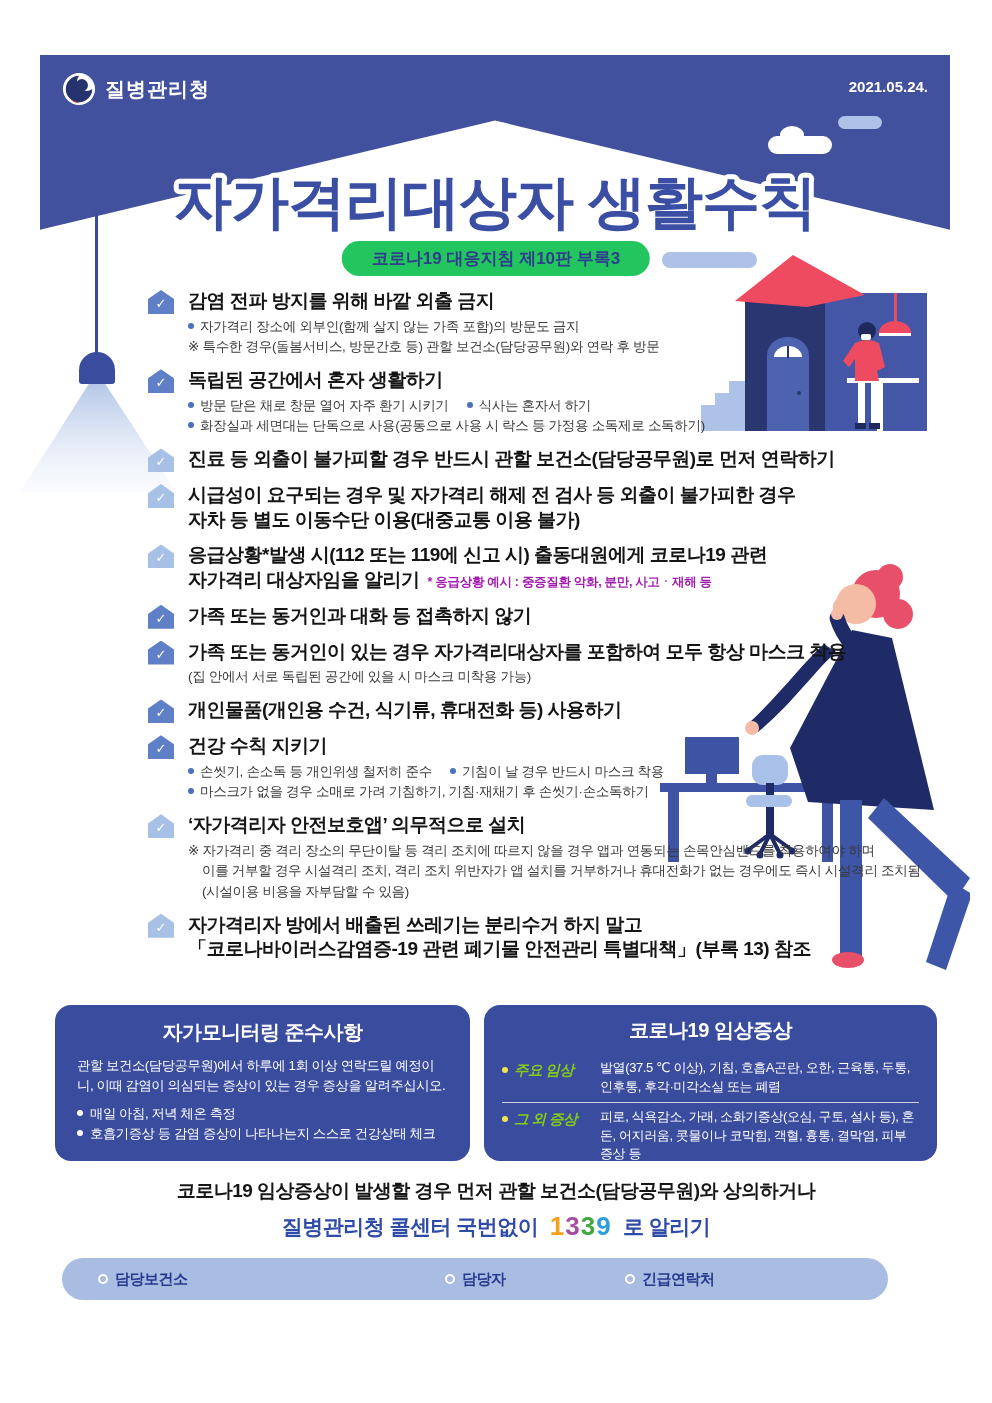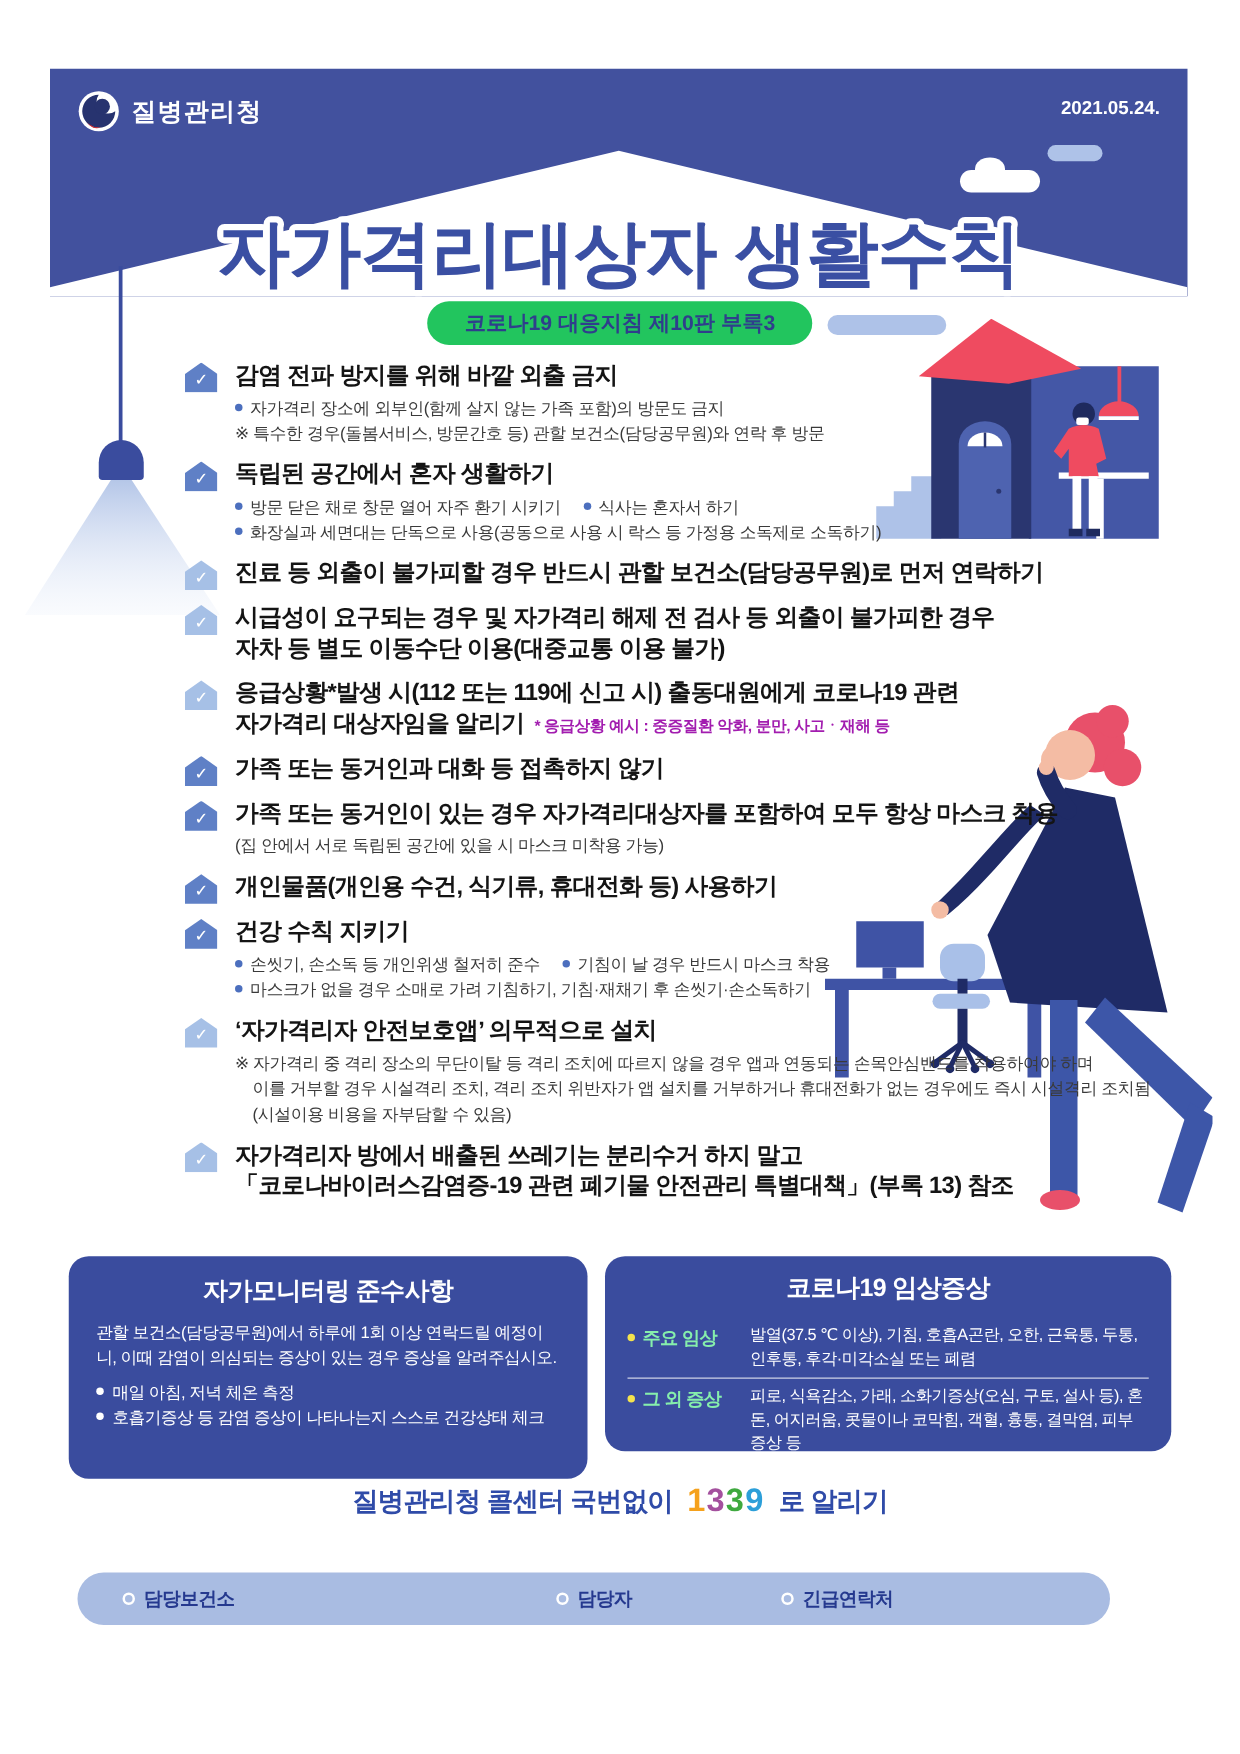--- a/index.html
+++ b/index.html
@@ -43,30 +43,30 @@
   .sub.note{display:block;white-space:pre-line;text-indent:-14px;padding-left:14px;}
   .sub.plain{display:block;}
 
   
   .illus{position:absolute;z-index:1;pointer-events:none;}
   .cloudbar{position:absolute;left:662px;top:252px;width:95px;height:16px;background:#AEC2E8;border-radius:9px;z-index:1;}
 
   
   .boxes{position:absolute;left:55px;top:1005px;width:882px;display:flex;gap:14px;z-index:8;}
   .bluebox{background:#3A4C9E;border-radius:16px;color:#fff;box-sizing:border-box;}
-  .box-mon{width:415px;height:178px;padding:14px 22px;}
+  .box-mon{width:415px;height:156px;padding:14px 22px;}
   .box-sym{width:453px;height:156px;padding:12px 18px;}
   .box-title{text-align:center;font-size:20px;font-weight:800;margin-bottom:10px;letter-spacing:-0.5px;}
   .box-body{font-size:13.3px;line-height:1.5;letter-spacing:-0.4px;}
   .box-bullets{margin-top:8px;}
   .box-bullet{font-size:13.3px;line-height:1.5;letter-spacing:-0.4px;}
   .box-bullet::before{content:"";display:inline-block;width:6px;height:6px;border-radius:50%;background:#fff;margin-right:7px;vertical-align:2px;}
   .sym-row{display:flex;align-items:flex-start;gap:10px;padding:5px 0;}
   .sym-row + .sym-row{border-top:1px solid rgba(255,255,255,0.75);}
-  .sym-label{flex:0 0 88px;color:#86efac;font-size:14.5px;font-weight:800;letter-spacing:-0.5px;padding-top:2px;}
+  .sym-label{flex:0 0 88px;color:#84cc16;font-size:14.5px;font-weight:800;letter-spacing:-0.5px;padding-top:2px;font-style:italic;}
   .sym-label::before{content:"";display:inline-block;width:6px;height:6px;border-radius:50%;background:#F4E34D;margin-right:6px;vertical-align:2px;}
   .sym-text{flex:1;font-size:13px;line-height:1.45;letter-spacing:-0.4px;}
 
   
   .notice{position:absolute;left:0;top:1178px;width:100%;text-align:center;z-index:8;}
   .notice-l1{font-size:19px;font-weight:700;color:#161616;letter-spacing:-0.5px;}
   .notice-l2{margin-top:7px;font-size:21px;font-weight:800;color:#2F4BA8;letter-spacing:-0.5px;}
   .notice-num{font-size:26px;font-weight:800;margin:0 6px;letter-spacing:1px;vertical-align:-1px;}
   .footerbar{position:absolute;left:62px;top:1258px;width:826px;height:42px;background:#A9BCE2;border-radius:21px;z-index:8;}
   .f-item{position:absolute;top:0;height:42px;display:flex;align-items:center;gap:7px;color:#25398F;font-size:15px;font-weight:800;letter-spacing:-0.5px;}
@@ -275,20 +275,21 @@
         <div class="sym-text">발열(37.5 ℃ 이상), 기침, 호흡A곤란, 오한, 근육통, 두통, 인후통, 후각·미각소실 또는 폐렴</div>
       </div>
       <div class="sym-row">
         <div class="sym-label">그 외 증상</div>
         <div class="sym-text">피로, 식욕감소, 가래, 소화기증상(오심, 구토, 설사 등), 혼돈, 어지러움, 콧물이나 코막힘, 객혈, 흉통, 결막염, 피부 증상 등</div>
       </div>
     </div>
   </div>
 
   <div class="notice">
+    <div class="notice-l1">코로나19 임상증상이 발생할 경우 먼저 관할 보건소(담당공무원)와 상의하거나</div>
     <div class="notice-l2">
       <span>질병관리청 콜센터 국번없이</span>
       <span class="notice-num" id="callcenter-number"><span style="color: rgb(245, 161, 28);">1</span><span style="color: rgb(164, 80, 158);">3</span><span style="color: rgb(63, 169, 63);">3</span><span style="color: rgb(44, 159, 217);">9</span></span>
       <span>로 알리기</span>
     </div>
   </div>
 
   <div class="footerbar">
     <span class="f-item f1">
       <span class="f-ring"></span>

